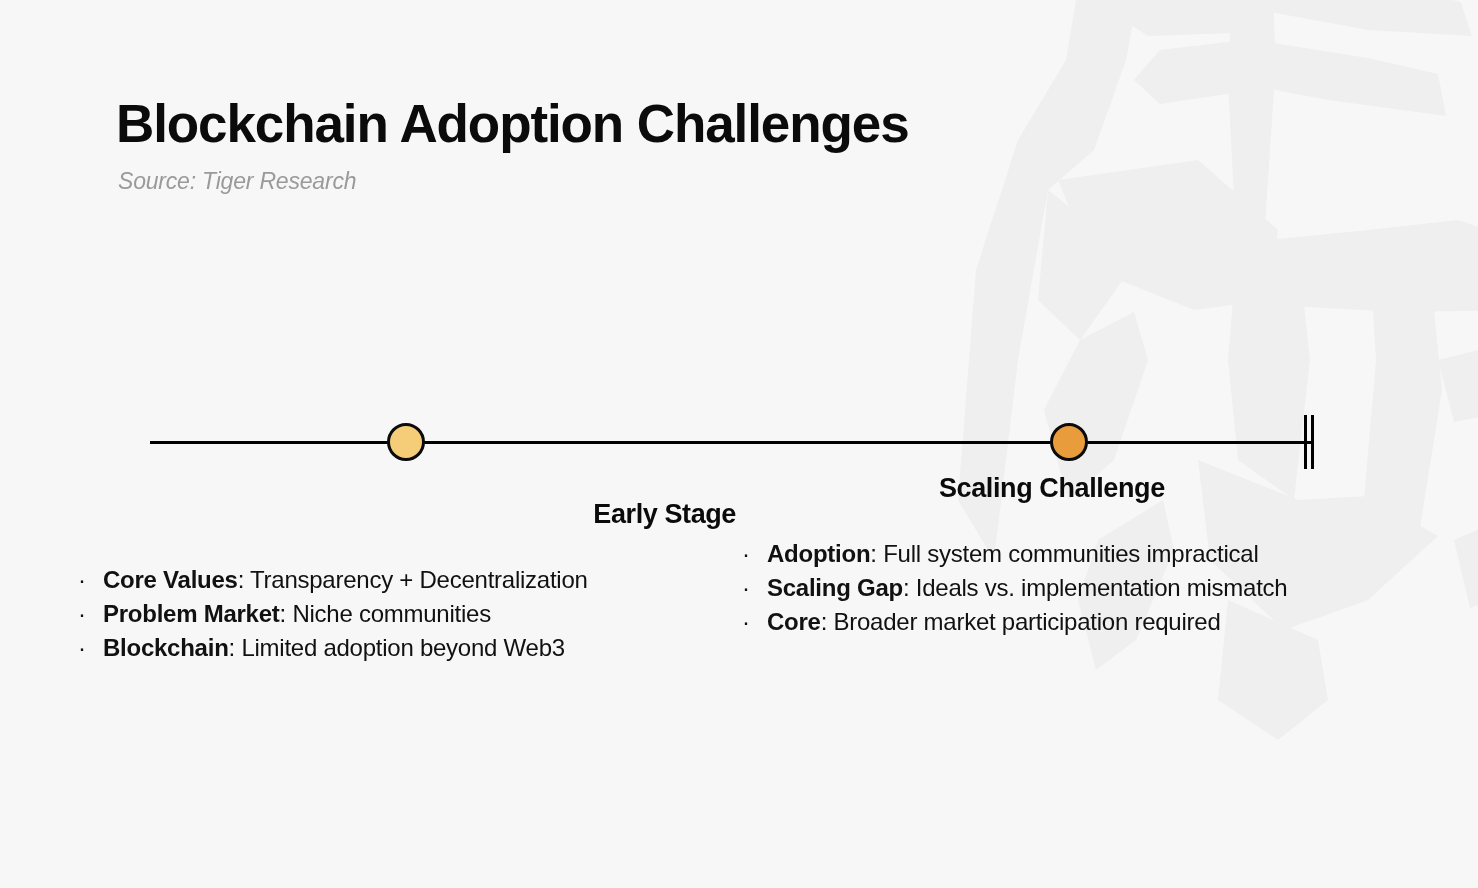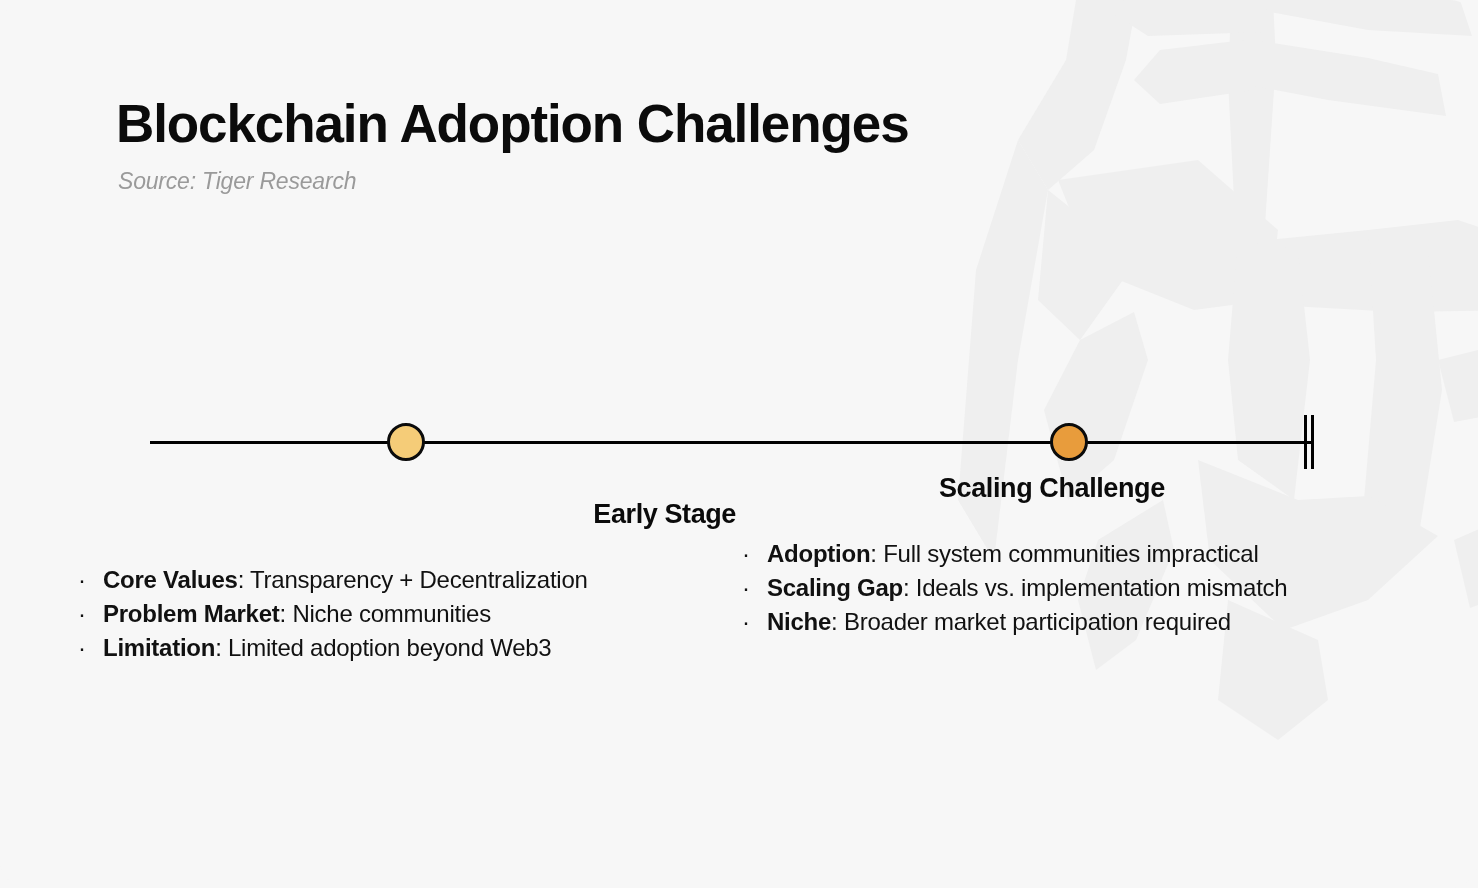--- a/index.html
+++ b/index.html
@@ -192,33 +192,33 @@
   <div class="stage" id="stage-early">
     <h2 class="stage-title">Early Stage</h2>
     <ul class="bullets">
       <li>
         <span class="dot">·</span><b>Core Values</b><span>: Transparency + Decentralization</span>
       </li>
       <li>
         <span class="dot">·</span><b>Problem Market</b><span>: Niche communities</span>
       </li>
       <li>
-        <span class="dot">·</span><b>Limitation</b><span>: Limited adoption beyond Web3</span>
+        <span class="dot">·</span><b>Blockchain</b><span>: Limited adoption beyond Web3</span>
       </li>
     </ul>
   </div>
 
   <div class="stage" id="stage-scaling">
     <h2 class="stage-title">Scaling Challenge</h2>
     <ul class="bullets">
       <li>
         <span class="dot">·</span><b>Adoption</b><span>: Full system communities impractical</span>
       </li>
       <li>
         <span class="dot">·</span><b>Scaling Gap</b><span>: Ideals vs. implementation mismatch</span>
       </li>
       <li>
-        <span class="dot">·</span><b>Niche</b><span>: Broader market participation required</span>
+        <span class="dot">·</span><b>Core</b><span>: Broader market participation required</span>
       </li>
     </ul>
   </div>
 
 </div>
 
 </body></html>

